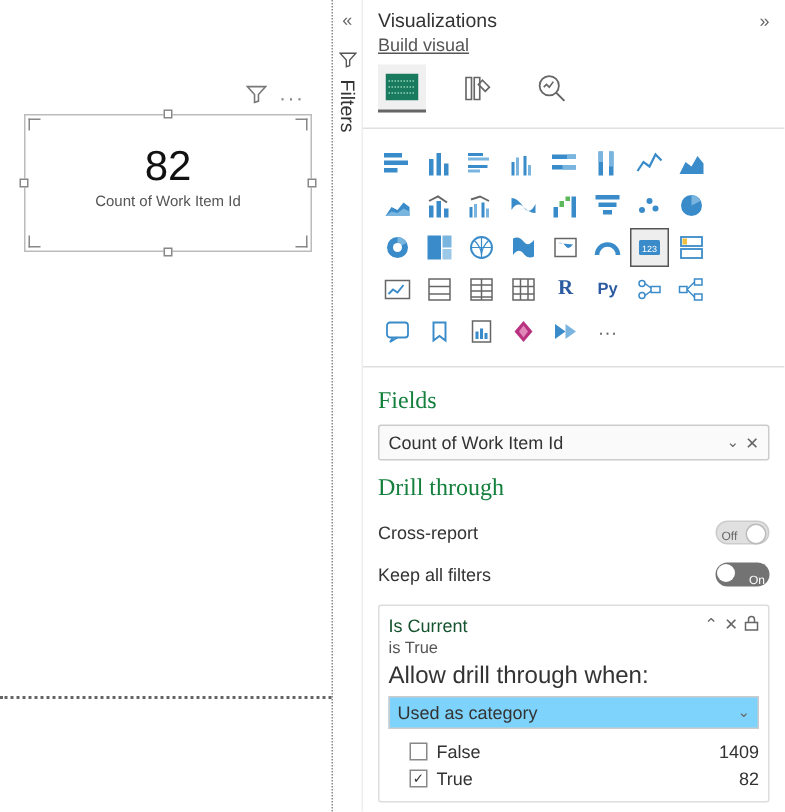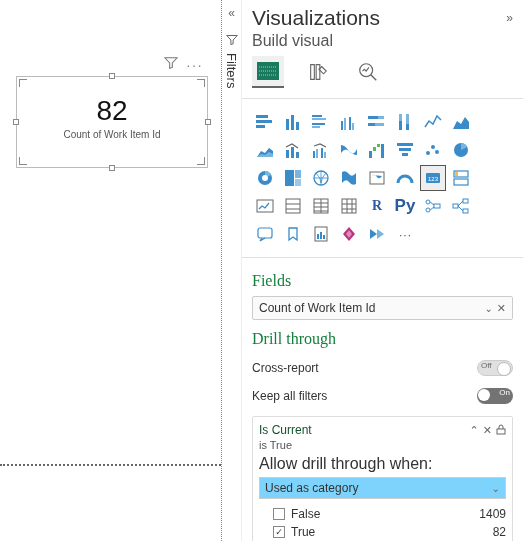--- a/index.html
+++ b/index.html
@@ -24,42 +24,42 @@
     .card-toolbar { position: absolute; top: 56px; right: 18px; display: flex; gap: 8px; align-items: center; color: #666; }
     .more-dots { font-size: 14px; letter-spacing: 1px; color: #888; }
     
     .collapse-bar { width: 20px; border-right: 1px solid #eee; display: flex; flex-direction: column; align-items: center; padding-top: 6px; position: relative; }
     .collapse-icon { font-size: 12px; color: #666; margin-bottom: 14px; }
     .filters-icon { margin-bottom: 4px; }
     .filters-label { writing-mode: vertical-rl; font-size: 13px; color: #333; }
     
     .viz-panel { flex: 1; display: flex; flex-direction: column; overflow-y: auto; }
     .viz-header { display: flex; justify-content: space-between; align-items: center; padding: 6px 10px 2px 10px; }
-    .viz-title { font-size: 21px; color: #333; }
-    .build-label { font-size: 16px; color: #555; padding: 0 10px 6px 10px; }
+    .viz-title { font-size: 13px; color: #333; }
+    .build-label { font-size: 12px; color: #555; padding: 0 10px 6px 10px; text-decoration: underline; }
     
     .build-tabs { display: flex; gap: 18px; padding: 0 10px 6px 10px; align-items: center; }
     .build-tab { width: 32px; height: 32px; display: flex; align-items: center; justify-content: center; cursor: pointer; }
     .build-tab.active { border-bottom: 2px solid #666; background: #f0f0f0; }
     
     .viz-divider { border-top: 1px solid #e0e0e0; margin: 4px 0; }
     
     .viz-grid { display: grid; grid-template-columns: repeat(8, 26px); gap: 2px; padding: 6px 10px; }
     .viz-item { width: 26px; height: 26px; display: flex; align-items: center; justify-content: center; cursor: pointer; font-size: 14px; color: #3a6ea5; }
     .viz-item.selected { border: 1.5px solid #555; background: #eee; }
     .viz-item svg { width: 18px; height: 18px; }
     .viz-r { font-weight: 600; font-size: 14px; color: #2c5aa0; font-family: serif; }
-    .viz-py { font-weight: 600; font-size: 17px; color: #2c5aa0; }
+    .viz-py { font-weight: 600; font-size: 11px; color: #2c5aa0; }
     
     .section-header { font-size: 16px; color: #15803d; padding: 10px 10px 6px 10px; font-family: Liberation Serif, serif; }
     .field-well { margin: 0 10px; border: 1px solid #ccc; border-radius: 2px; padding: 4px 6px; display: flex; justify-content: space-between; align-items: center; background: #fafafa; }
     .field-actions { display: flex; gap: 4px; align-items: center; color: #666; }
     
     .toggle-row { display: flex; justify-content: space-between; align-items: center; padding: 6px 10px; }
-    .toggle { width: 36px; height: 16px; border-radius: 8px; position: relative; cursor: pointer; display: flex; align-items: flex-start; font-size: 8px; }
+    .toggle { width: 36px; height: 16px; border-radius: 8px; position: relative; cursor: pointer; display: flex; align-items: flex-end; font-size: 8px; }
     .toggle.off { background: #e0e0e0; border: 1px solid #ccc; justify-content: flex-start; padding-left: 3px; }
     .toggle.off::after { content: ''; position: absolute; right: 1px; top: 1px; width: 12px; height: 12px; border-radius: 50%; background: #fff; border: 1px solid #bbb; }
     .toggle.off .tlabel { color: #666; }
     .toggle.on { background: #737373; justify-content: flex-end; padding-right: 3px; }
     .toggle.on::after { content: ''; position: absolute; left: 1px; top: 1px; width: 12px; height: 12px; border-radius: 50%; background: #fff; }
     .toggle.on .tlabel { color: #fff; }
     
     .drill-filter { margin: 6px 10px; border: 1px solid #ddd; border-radius: 2px; padding: 6px; }
     .drill-filter-header { display: flex; justify-content: space-between; align-items: center; margin-bottom: 2px; }
     .drill-filter-title { font-size: 12px; color: #14532d; }

